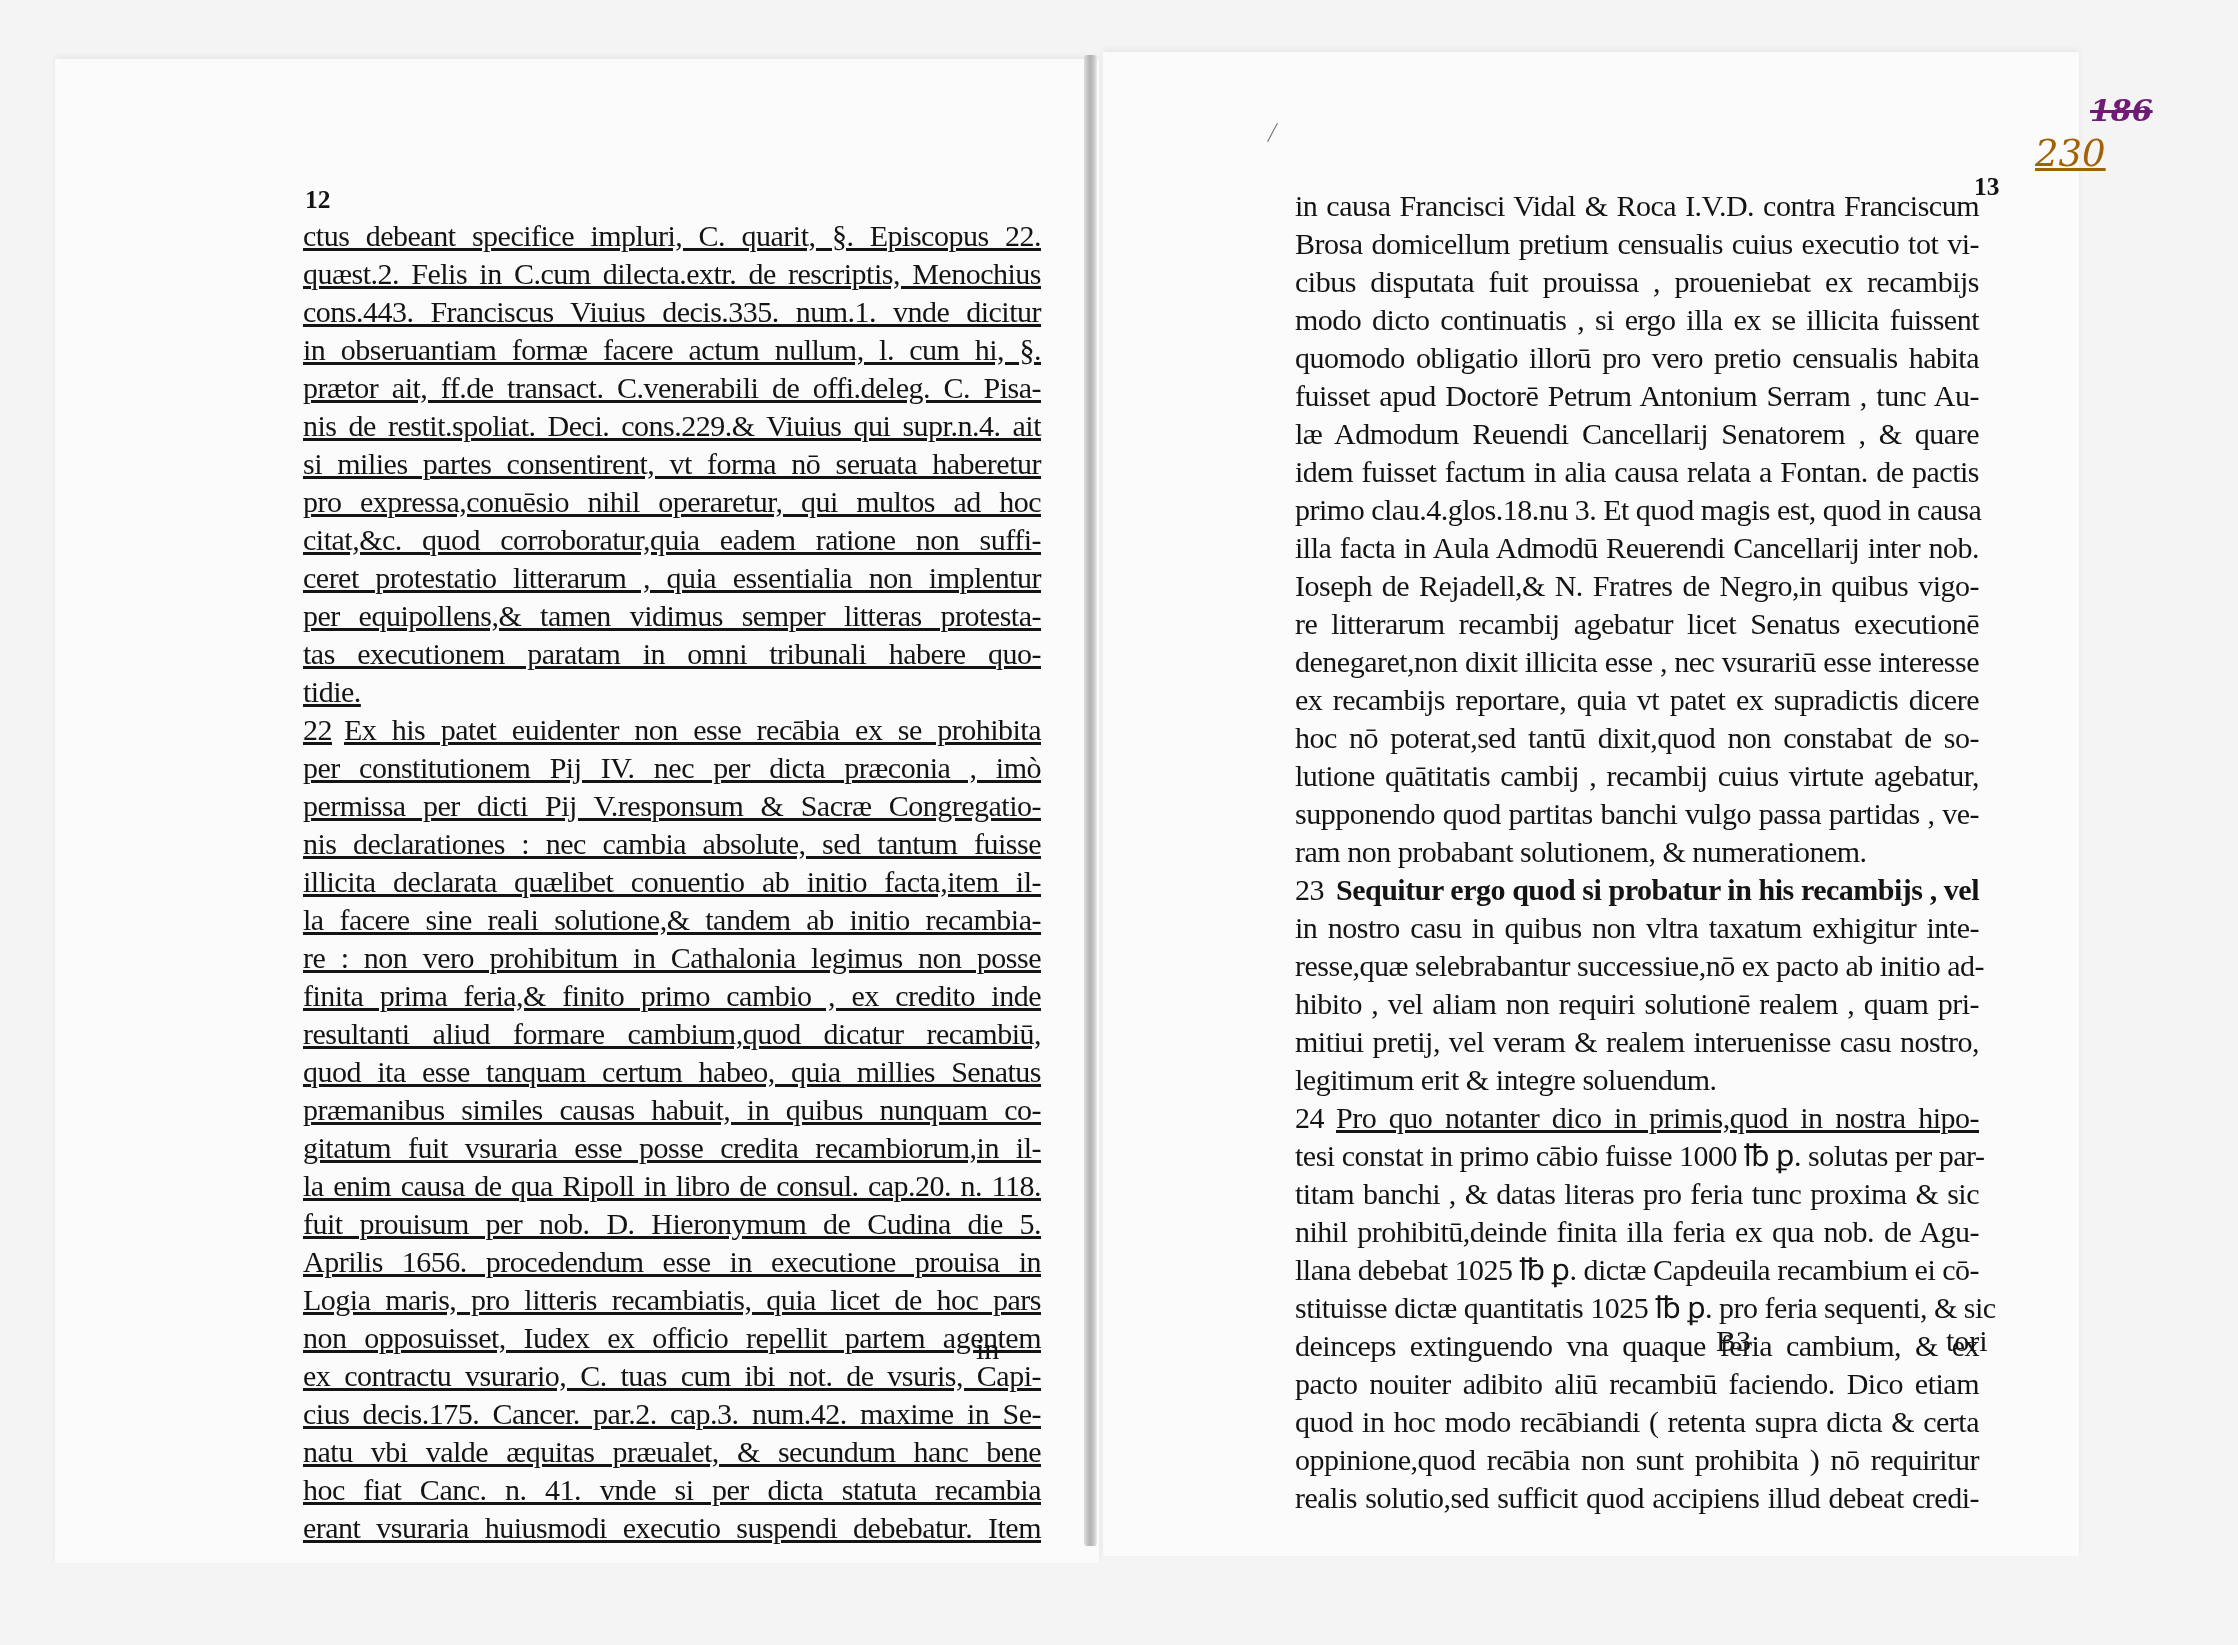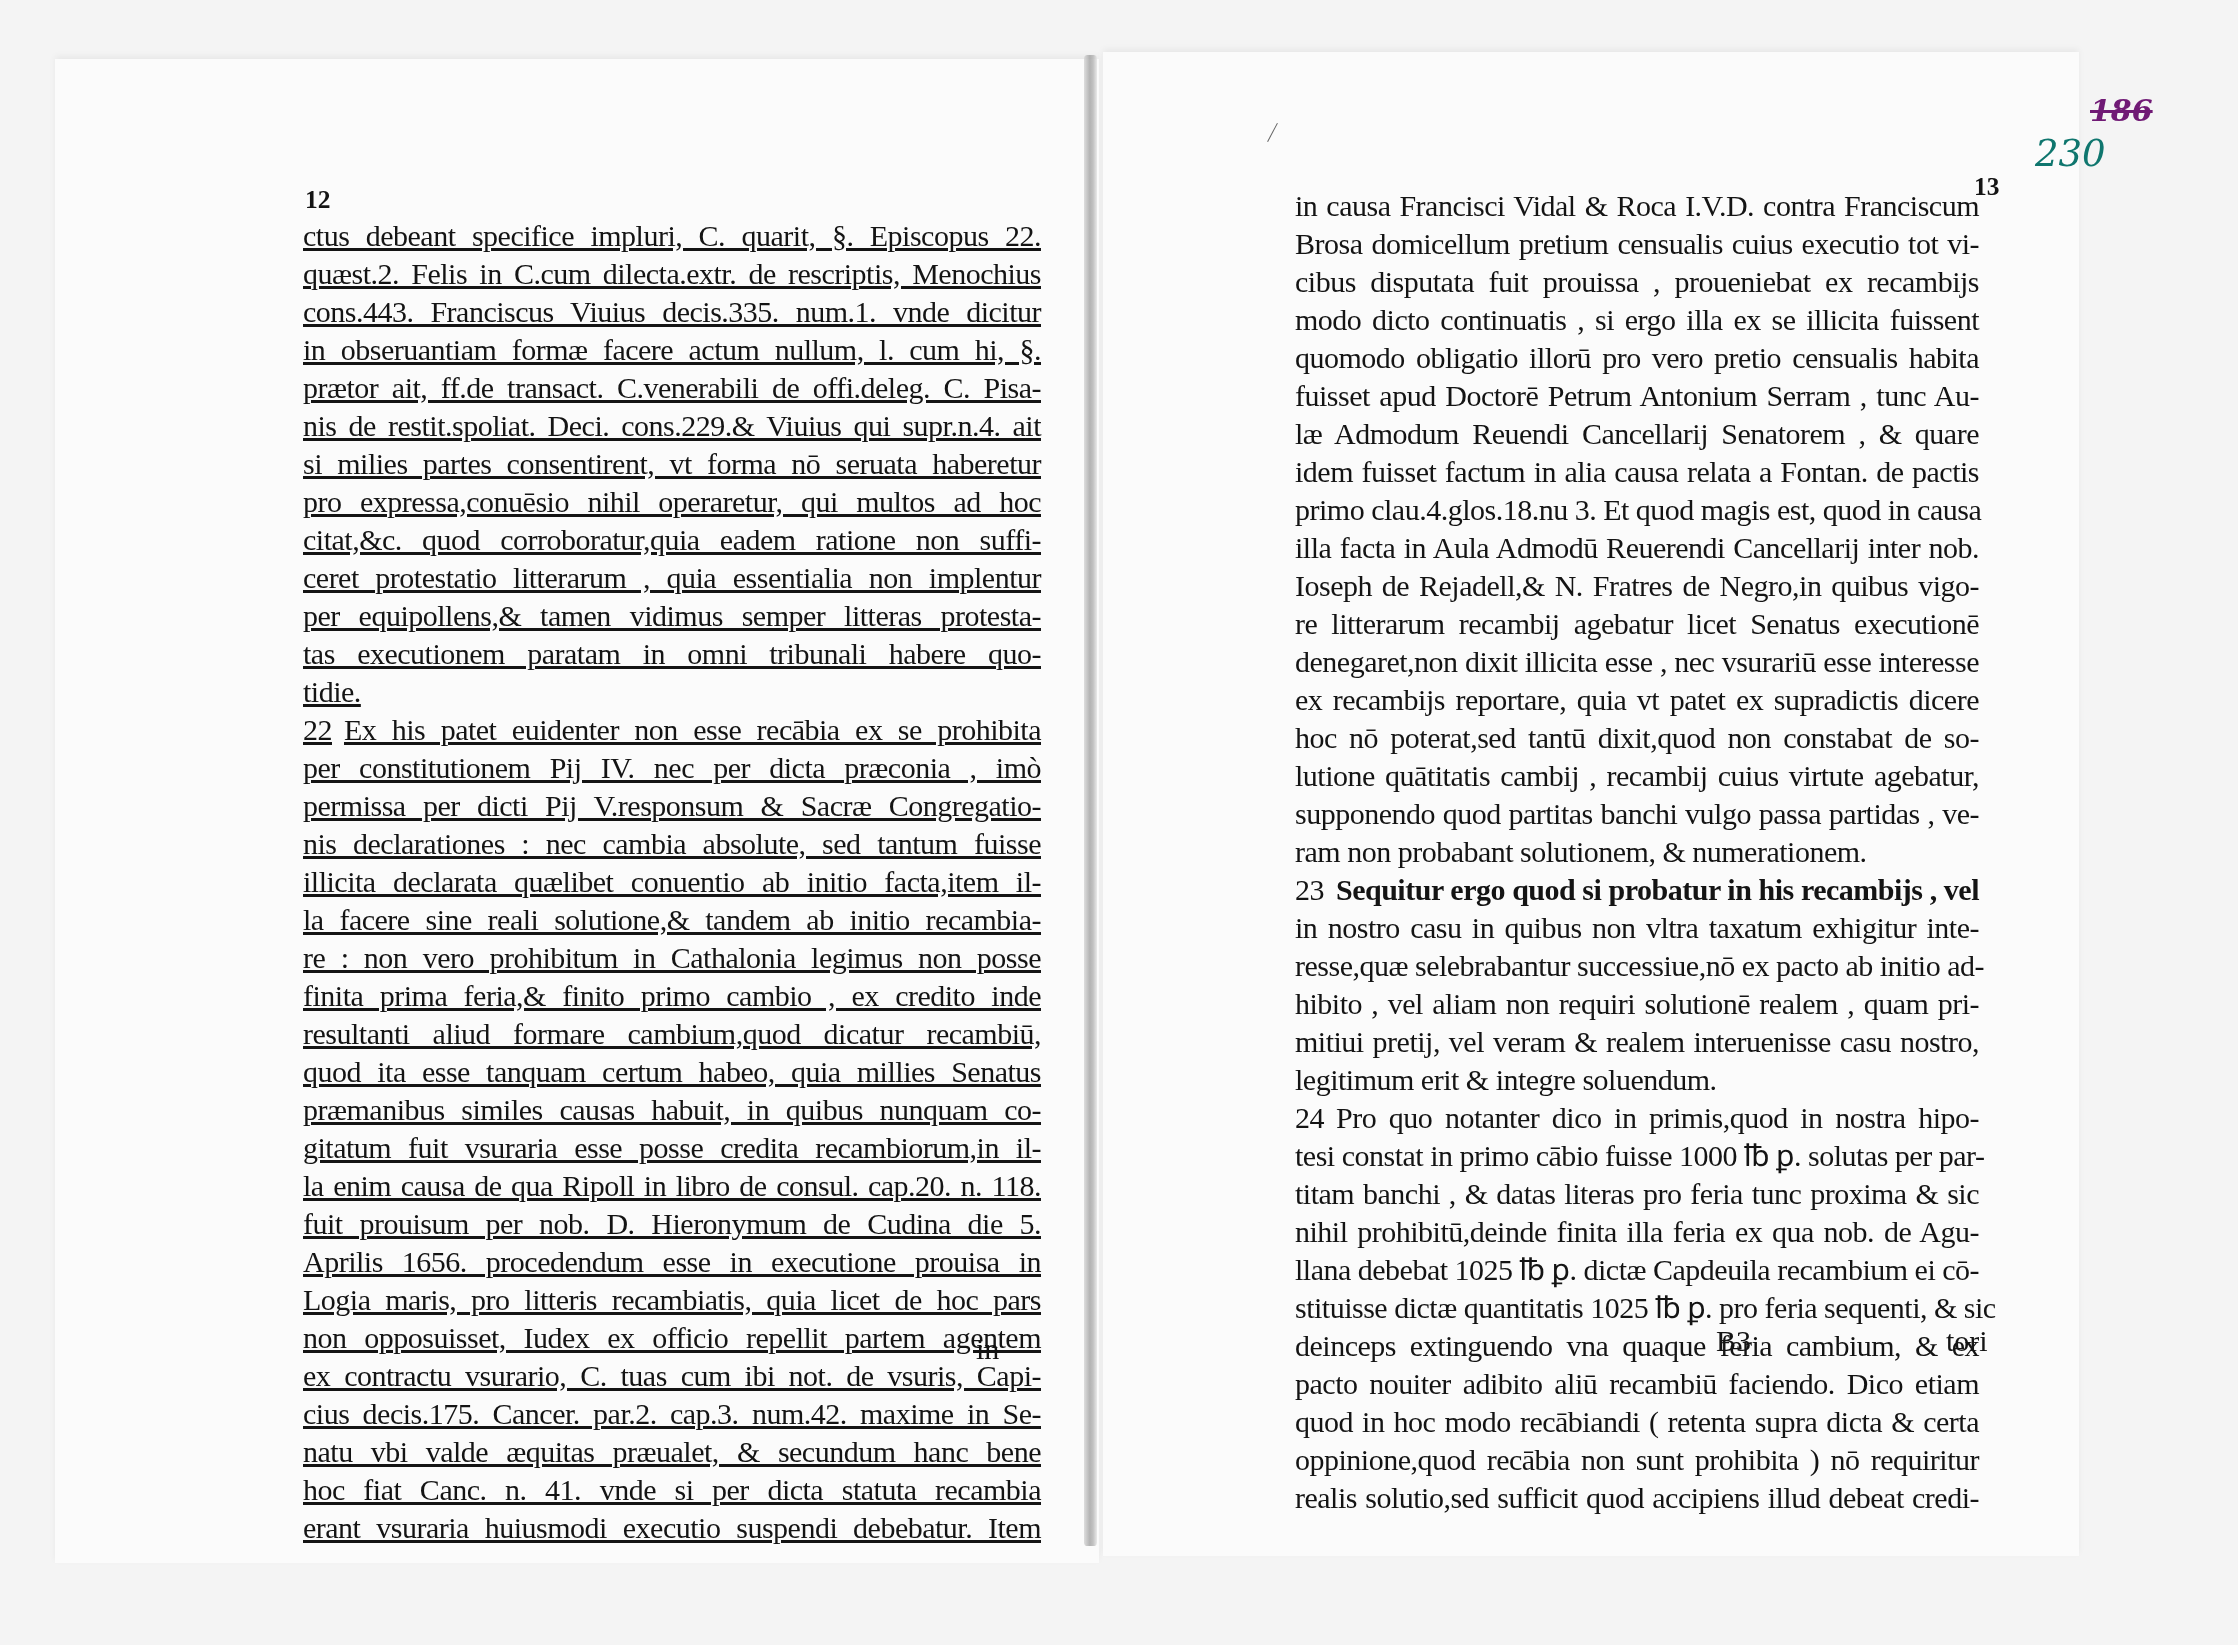--- a/index.html
+++ b/index.html
@@ -92,21 +92,22 @@
     position: absolute;
     font-size: 30px;
   }
   .sig-mark { left: 1716px; top: 1324px; }
   .catch-right { left: 1946px; top: 1324px; }
   .catch-left { left: 976px; top: 1332px; }
   .hand {
     position: absolute;
     font-family: "DejaVu Serif", serif;
     font-style: italic;
-    color: #0f766e;
+    color: #a16207;
+    text-decoration: underline;
   }
   .hand-old {
     left: 2090px;
     top: 93px;
     font-size: 30px;
     text-decoration: line-through;
     color: #701a75;
     font-weight: bold;
   }
   .hand-new {
@@ -205,21 +206,21 @@
     <span class="para-num">23</span>
     <span style="flex:1;text-align:justify;text-align-last:justify;font-weight:bold;">Sequitur ergo quod si probatur in his recambijs , vel</span>
   </span>
   <span class="line">in nostro casu in quibus non vltra taxatum exhigitur inte-</span>
   <span class="line">resse,quæ selebrabantur successiue,nō ex pacto ab initio ad-</span>
   <span class="line">hibito , vel aliam non requiri solutionē realem , quam pri-</span>
   <span class="line">mitiui pretij, vel veram &amp; realem interuenisse casu nostro,</span>
   <span class="line last">legitimum erit &amp; integre soluendum.</span>
   <span class="line" style="display:flex;">
     <span class="para-num">24</span>
-    <span style="flex:1;text-align:justify;text-align-last:justify;">Pro quo notanter dico in primis,quod in nostra hipo-</span>
+    <span style="flex:1;text-align:justify;text-align-last:justify;text-decoration:underline;">Pro quo notanter dico in primis,quod in nostra hipo-</span>
   </span>
   <span class="line">tesi constat in primo cābio fuisse 1000 ℔ ꝑ. solutas per par-</span>
   <span class="line">titam banchi , &amp; datas literas pro feria tunc proxima &amp; sic</span>
   <span class="line">nihil prohibitū,deinde finita illa feria ex qua nob. de Agu-</span>
   <span class="line">llana debebat 1025 ℔ ꝑ. dictæ Capdeuila recambium ei cō-</span>
   <span class="line">stituisse dictæ quantitatis 1025 ℔ ꝑ. pro feria sequenti, &amp; sic</span>
   <span class="line">deinceps extinguendo vna quaque feria cambium, &amp; ex</span>
   <span class="line">pacto nouiter adibito aliū recambiū faciendo. Dico etiam</span>
   <span class="line">quod in hoc modo recābiandi ( retenta supra dicta &amp; certa</span>
   <span class="line">oppinione,quod recābia non sunt prohibita ) nō requiritur</span>

